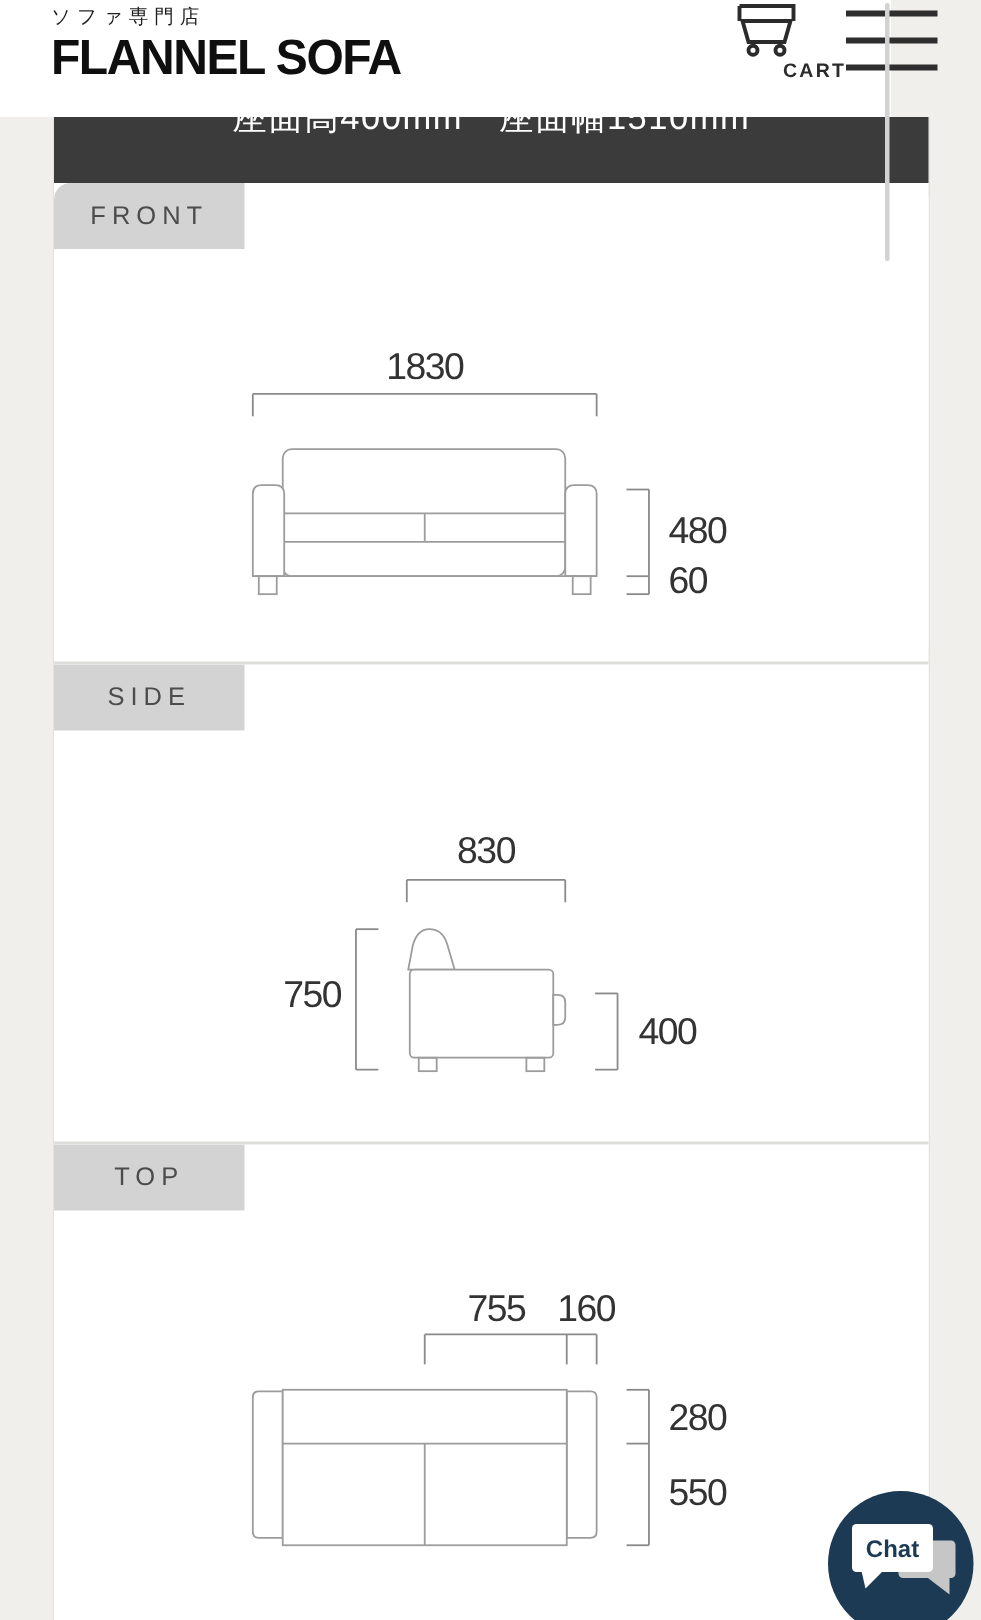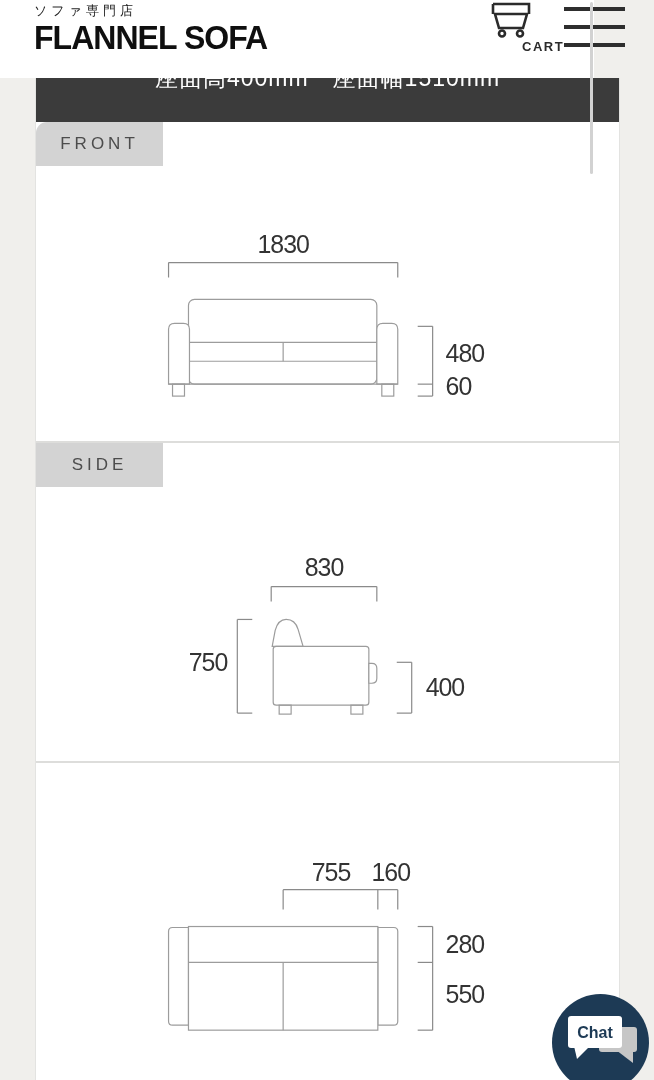--- a/index.html
+++ b/index.html
@@ -203,20 +203,21 @@
           <path d="M377,220 V271"></path>
           <path d="M362,220 H377"></path>
           <path d="M362,271 H377"></path>
         </g>
         <text class="dim-text" x="391" y="254">400</text>
       </svg>
     </div>
   </section>
 
   <section class="section section-top">
+    <div class="section-label">TOP</div>
     <div class="diagram">
       <svg width="583" height="339" viewBox="0 0 585 340">
 
         <g class="dim-line">
           <path d="M248,127 H363"></path>
           <path d="M248,127 V147"></path>
           <path d="M343,127 V147"></path>
           <path d="M363,127 V147"></path>
         </g>
         <text class="dim-text" x="296" y="118" text-anchor="middle">755</text>

